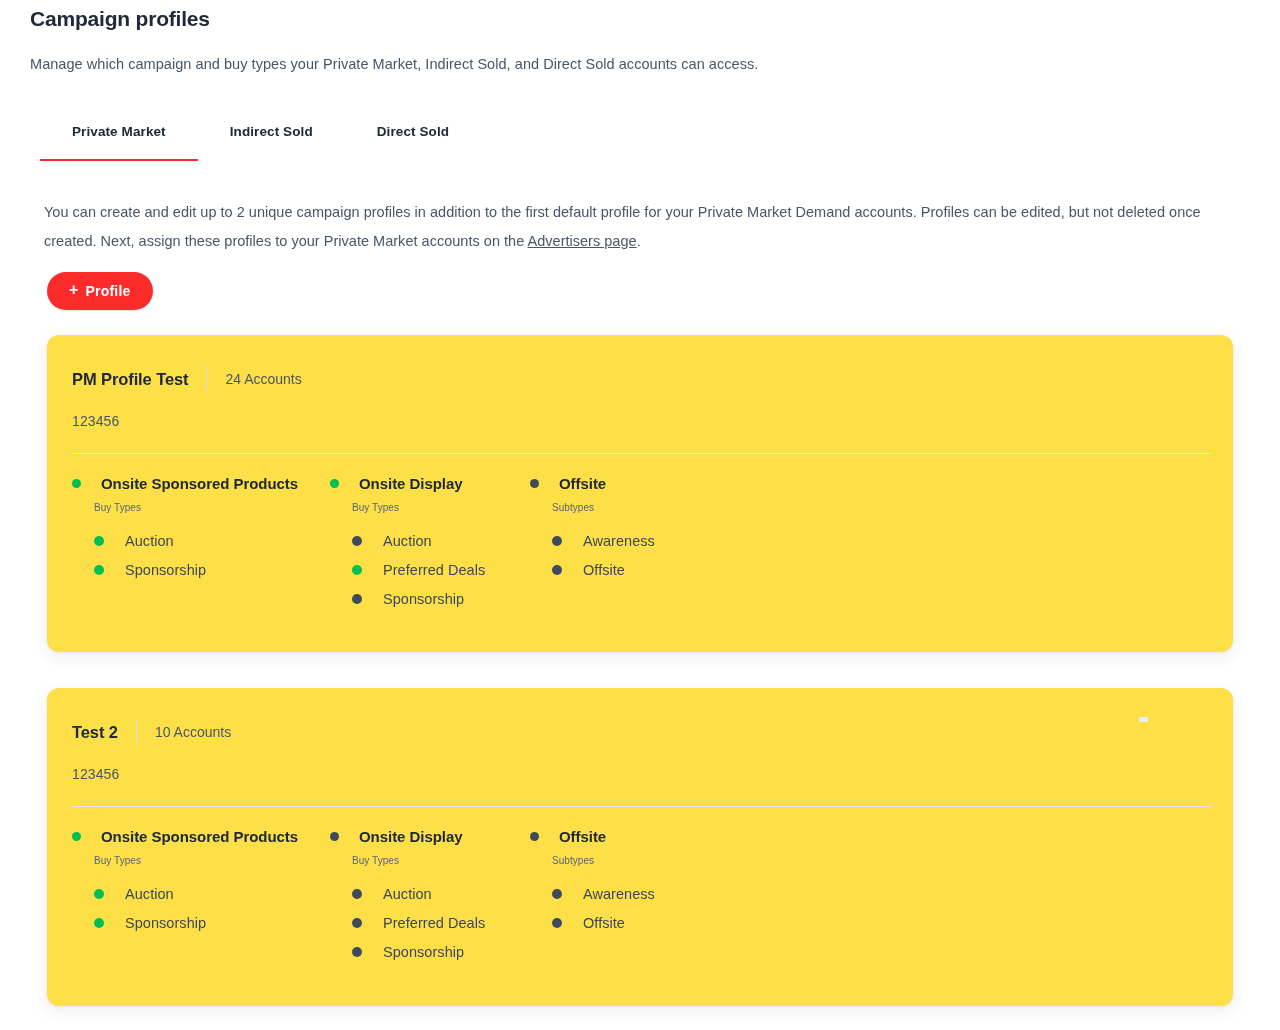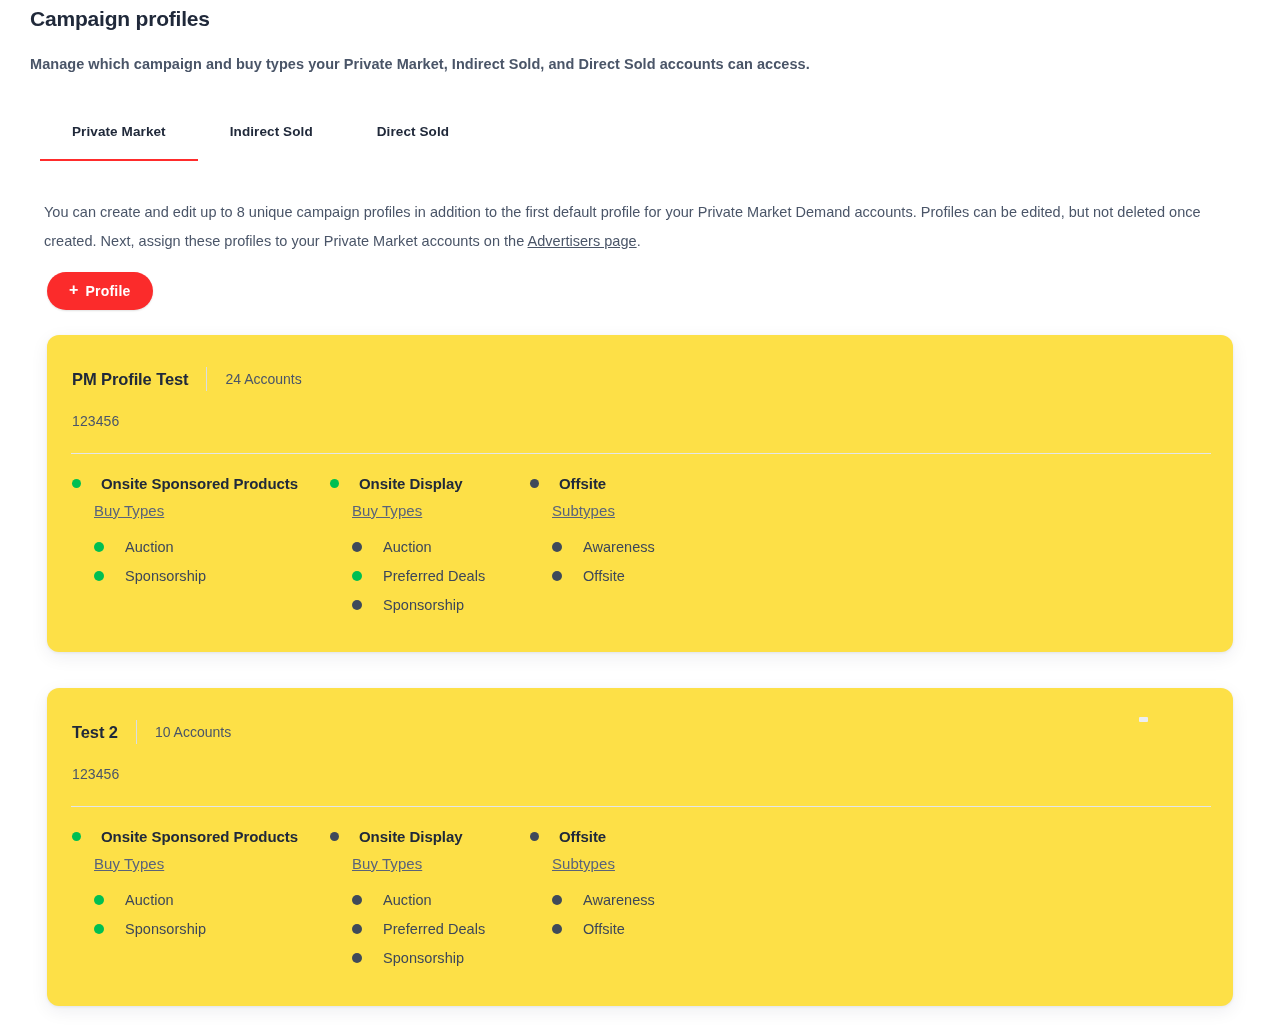--- a/index.html
+++ b/index.html
@@ -29,21 +29,21 @@
     font-weight: 600;
     letter-spacing: -0.2px;
     color: #20293a;
   }
 
   .page-subtitle {
     position: absolute;
     left: 30px;
     top: 56px;
     font-size: 14.5px;
-    font-weight: 700;
+    font-weight: 400;
     color: #4a5568;
     letter-spacing: 0.05px;
   }
 
   
   .tabs {
     position: absolute;
     left: 40px;
     top: 118px;
     display: flex;
@@ -196,25 +196,24 @@
     align-items: center;
     gap: 20px;
     font-size: 15px;
     font-weight: 600;
     color: #20293a;
     letter-spacing: -0.05px;
   }
   .col-sublabel {
     margin-left: 22px;
     margin-top: 10px;
-    font-size: 15px;
+    font-size: 10px;
     font-weight: 400;
     color: #59637a;
     letter-spacing: 0.05px;
-    text-decoration: underline;
   }
   .item-list {
     list-style: none;
     margin-top: 13px;
     margin-left: 22px;
   }
   .item {
     display: flex;
     align-items: center;
     gap: 21px;
@@ -244,21 +243,21 @@
   <h1 class="page-title">Campaign profiles</h1>
   <p class="page-subtitle">Manage which campaign and buy types your Private Market, Indirect Sold, and Direct Sold accounts can access.</p>
 
   <div class="tabs" id="tab-bar">
       <div class="tab active"><span>Private Market</span><span class="tab-underline"></span></div>
       <div class="tab"><span>Indirect Sold</span></div>
       <div class="tab"><span>Direct Sold</span></div>
     </div>
 
   <p class="intro">
-    <span>You can create and edit up to 8 unique campaign profiles in addition to the first default profile for your Private Market Demand accounts. Profiles can be edited, but not deleted once created. Next, assign these profiles to your Private Market accounts on the </span><a href="#">Advertisers page</a><span>.</span>
+    <span>You can create and edit up to 2 unique campaign profiles in addition to the first default profile for your Private Market Demand accounts. Profiles can be edited, but not deleted once created. Next, assign these profiles to your Private Market accounts on the </span><a href="#">Advertisers page</a><span>.</span>
   </p>
 
   <button class="add-profile-btn">
     <span class="plus-icon">+</span>
     <span>Profile</span>
   </button>
 
   <div class="cards" id="card-list">
       <div class="profile-card card-1">
         <div class="card-head">

